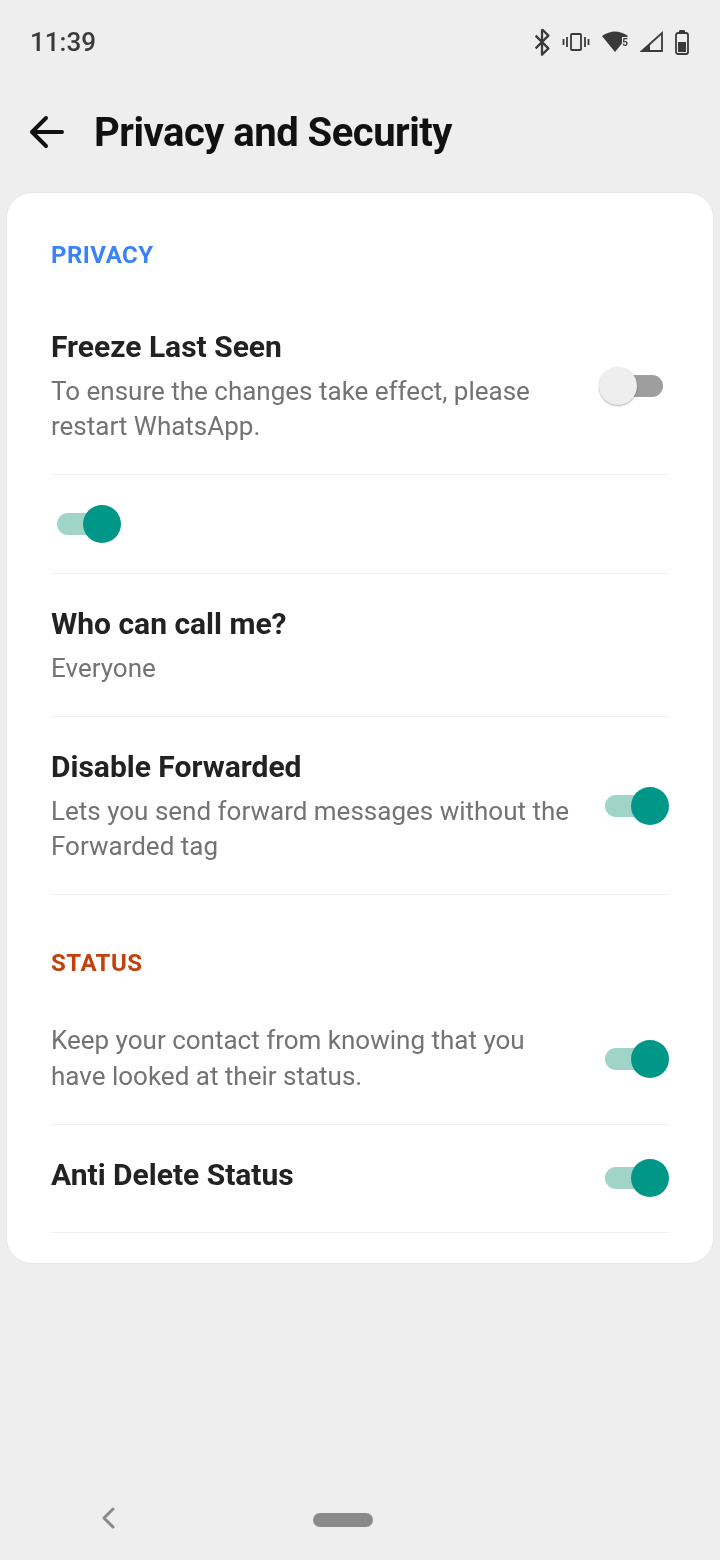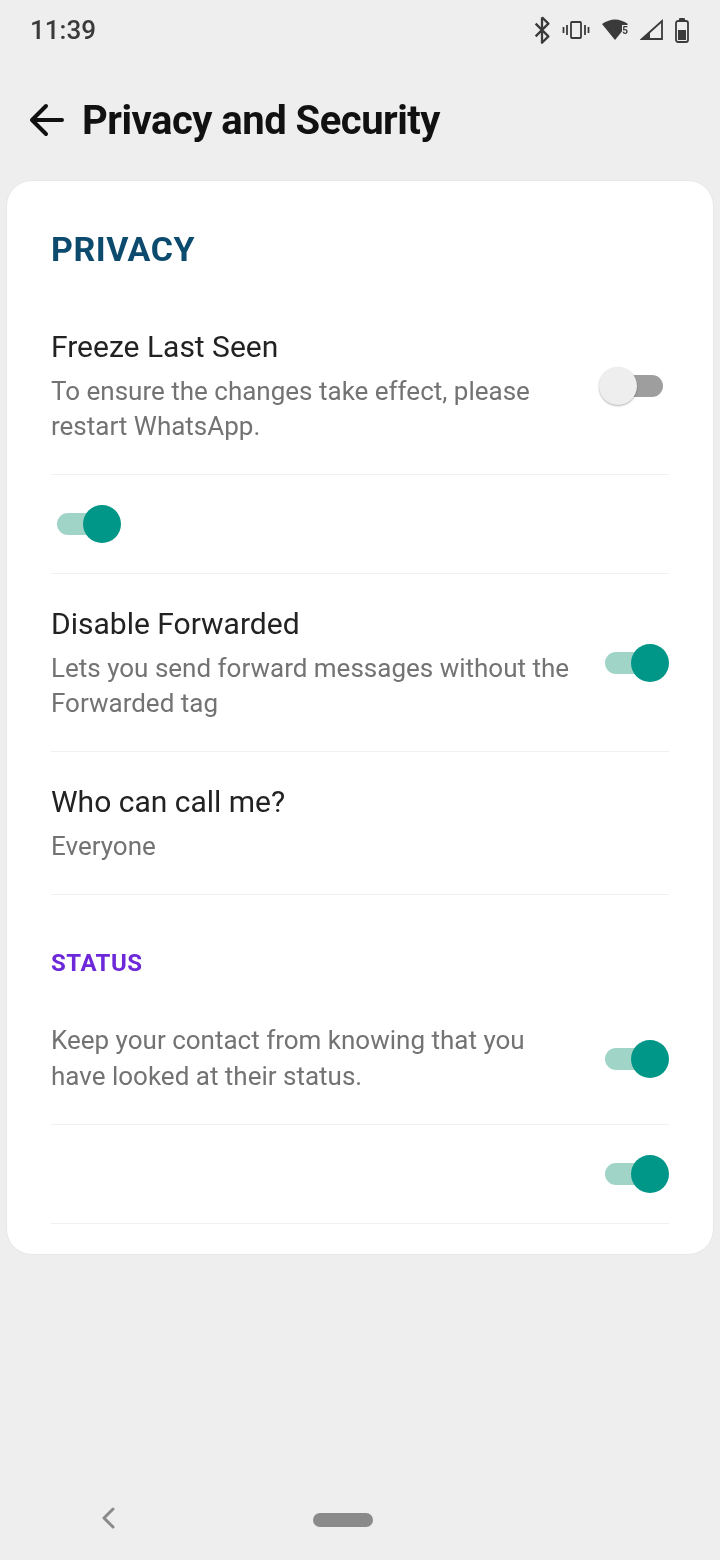--- a/index.html
+++ b/index.html
@@ -13,73 +13,74 @@
   .status-bar {
     height: 60px;
     display: flex;
     align-items: center;
     justify-content: space-between;
     padding: 0 30px;
     background: #eeeeee;
     color: #3a3a3a;
     font-size: 26px;
     font-weight: 500;
+    margin-top: 12px;
   }
   .status-icons {
     display: flex;
     align-items: center;
     gap: 10px;
   }
   .status-icons svg { display: block; }
   .header {
     height: 120px;
     display: flex;
     align-items: center;
     padding: 0 26px;
     background: #eeeeee;
-    gap: 16px;
+    gap: 28px;
   }
   .header .back svg { display: block; }
   .header h1 {
     font-size: 40px;
     font-weight: 700;
     color: #111;
     letter-spacing: -0.5px;
   }
   .card {
     background: #ffffff;
     border-radius: 26px;
     margin: 0 6px;
     border: 1px solid #e8e8e8;
     padding: 0 0 30px 0;
   }
   .section-header {
     padding: 48px 44px 28px 44px;
-    font-size: 34px;
-    font-weight: 700;
-    color: #0c4a6e;
+    font-size: 24px;
+    font-weight: 700;
+    color: #3b82f6;
     letter-spacing: 0.5px;
   }
   .section-header.status {
-    color: #6d28d9;
+    color: #c2410c;
     font-size: 24px;
     padding-top: 54px;
     padding-bottom: 16px;
   }
   .row {
     display: flex;
     align-items: center;
     margin: 0 44px;
     padding: 30px 0 30px 0;
     border-bottom: 1px solid #f0f0f0;
   }
   .row .text { flex: 1; padding-right: 20px; }
   .row .title {
     font-size: 30px;
-    font-weight: 400;
+    font-weight: 700;
     color: #222;
     line-height: 1.3;
     margin-bottom: 8px;
   }
   .row .sub {
     font-size: 26px;
     color: #737373;
     line-height: 1.35;
   }
   .toggle {
@@ -200,50 +201,51 @@
 
   <div class="row">
     <div class="toggle on">
         <div class="track"></div>
         <div class="thumb"></div>
       </div>
   </div>
 
   <div class="row">
     <div class="text">
+      <div class="title">Who can call me?</div>
+      <div class="sub">Everyone</div>
+    </div>
+  </div>
+
+  <div class="row">
+    <div class="text">
       <div class="title">Disable Forwarded</div>
       <div class="sub">Lets you send forward messages without the Forwarded tag</div>
     </div>
     <div class="toggle on">
         <div class="track"></div>
         <div class="thumb"></div>
       </div>
   </div>
 
-  <div class="row">
-    <div class="text">
-      <div class="title">Who can call me?</div>
-      <div class="sub">Everyone</div>
-    </div>
-  </div>
-
   <div class="section-header status">STATUS</div>
 
   <div class="row">
     <div class="text">
       <div class="sub">Keep your contact from knowing that you have looked at their status.</div>
     </div>
     <div class="toggle on">
         <div class="track"></div>
         <div class="thumb"></div>
       </div>
   </div>
 
   <div class="row">
     <div class="text">
+      <div class="title">Anti Delete Status</div>
     </div>
     <div class="toggle on">
         <div class="track"></div>
         <div class="thumb"></div>
       </div>
   </div>
 
 </div>
 
 <div class="nav-bar">

